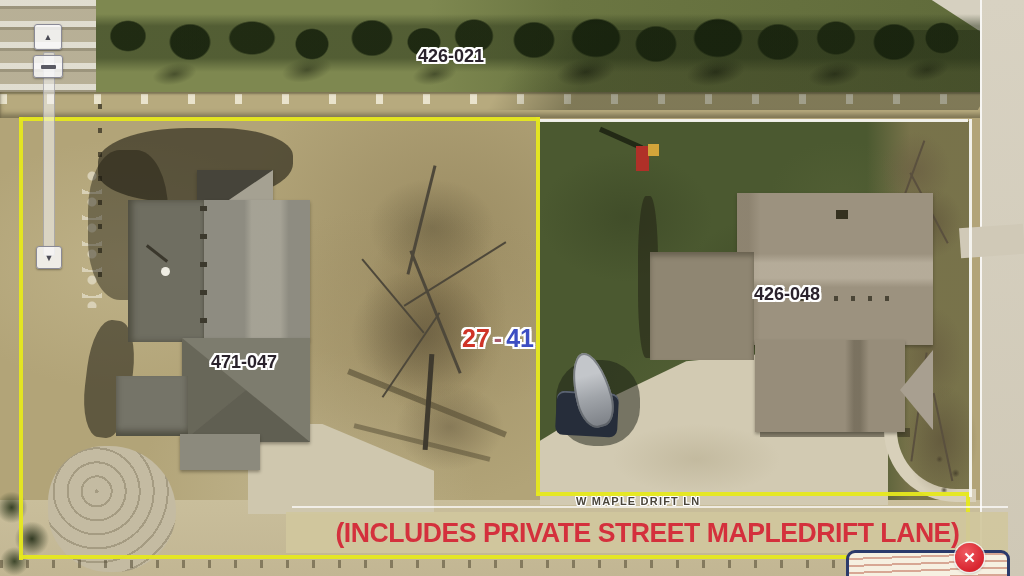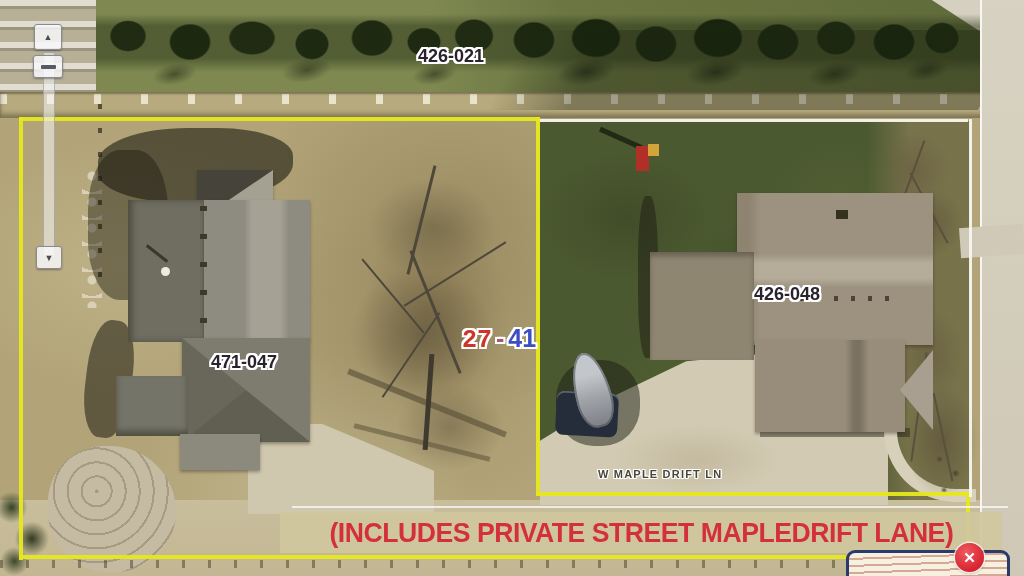--- a/index.html
+++ b/index.html
@@ -171,27 +171,27 @@
   #w-right{left:969px;top:119px;width:3px;height:378px;}
   #w-road{left:292px;top:506px;width:716px;height:2px;background:rgba(255,255,255,.7);z-index:6;}
   
   .maplbl{position:absolute;z-index:8;font-weight:bold;color:#2a222c;white-space:nowrap;
     text-shadow:-2px -2px 0 #fff,2px -2px 0 #fff,-2px 2px 0 #fff,2px 2px 0 #fff,-2px 0 0 #fff,2px 0 0 #fff,0 -2px 0 #fff,0 2px 0 #fff;}
   #lbl-north{left:418px;top:46px;font-size:18px;}
   #lbl-west{left:211px;top:352px;font-size:18px;}
   #lbl-east{left:718px;top:284px;font-size:18px;margin-left:36px;}
   #lbl-city{left:27px;top:327px;font-size:22px;font-weight:800;color:#15151d;letter-spacing:.5px;}
   #lbl-section{left:462px;top:324px;font-size:25px;}
-  #lbl-section .sec-left{color:#cf3428;font-family:Liberation Mono, monospace;}
+  #lbl-section .sec-left{color:#cf3428;}
   #lbl-section .sec-dash{color:#a85a6a;padding:0 4px;}
   #lbl-section .sec-right{color:#3d4ec2;}
-  #lbl-street{left:576px;top:468px;font-size:11px;letter-spacing:1.2px;color:#4b463b;
-    text-shadow:-1px -1px 0 #fff,1px -1px 0 #fff,-1px 1px 0 #fff,1px 1px 0 #fff,-1px 0 0 #fff,1px 0 0 #fff,0 -1px 0 #fff,0 1px 0 #fff;margin-left:22px;}
-  
-  #banner{left:280px;top:512px;width:722px;height:41px;z-index:9;background:rgba(208,199,157,.92);
+  #lbl-street{left:576px;top:495px;font-size:11px;letter-spacing:1.2px;color:#4b463b;
+    text-shadow:-1px -1px 0 #fff,1px -1px 0 #fff,-1px 1px 0 #fff,1px 1px 0 #fff,-1px 0 0 #fff,1px 0 0 #fff,0 -1px 0 #fff,0 1px 0 #fff;}
+  
+  #banner{left:286px;top:512px;width:722px;height:41px;z-index:9;background:rgba(208,199,157,.92);
     display:flex;align-items:center;justify-content:center;overflow:hidden;}
   #banner-text{color:#d4303c;font-size:28px;font-weight:bold;white-space:nowrap;transform:scaleX(.95);letter-spacing:-.5px;}
   
   .zbtn{position:absolute;z-index:12;background:rgba(250,250,252,.82);border:1px solid #8a8a96;
     border-radius:3px;box-shadow:0 1px 2px rgba(0,0,0,.35);display:flex;align-items:center;justify-content:center;
     color:#4a4a55;cursor:pointer;}
   #zoom-track{left:43px;top:52px;width:10px;height:202px;z-index:11;background:rgba(245,245,248,.55);
     border:1px solid rgba(140,140,150,.6);border-radius:2px;}
   #zoom-in{left:34px;top:24px;width:26px;height:24px;font-size:9px;}
   #zoom-handle{left:33px;top:55px;width:28px;height:21px;}

